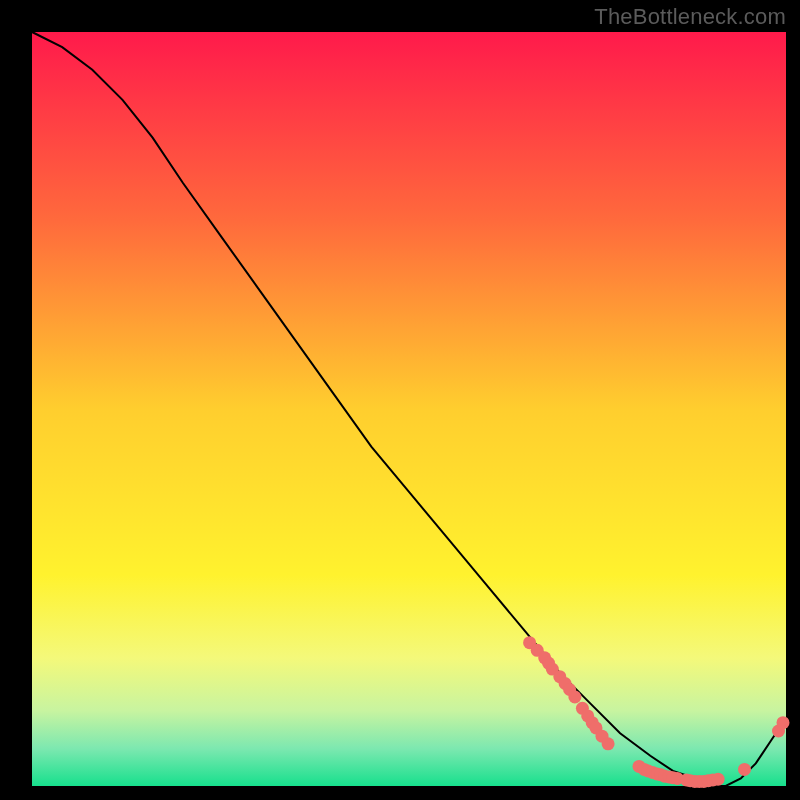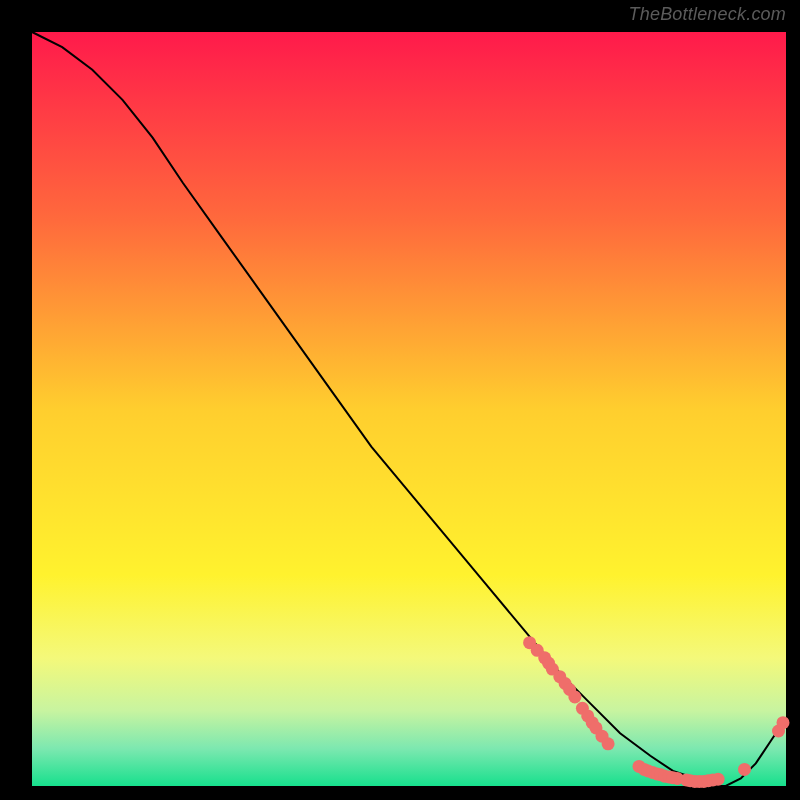--- a/index.html
+++ b/index.html
@@ -14,25 +14,24 @@
     position: relative;
     width: 800px;
     height: 800px;
     background: #000;
   }
   .watermark {
     position: absolute;
     top: 4px;
     right: 14px;
     font-family: Arial, Helvetica, sans-serif;
-    font-size: 18px;
+    font-size: 22px;
     color: #5b5b5b;
     letter-spacing: 0.2px;
     font-weight: 500;
-    font-style: italic;
   }
   svg {
     position: absolute;
     top: 0;
     left: 0;
   }
 </style>
 </head>
 <body>
 <div class="frame">

